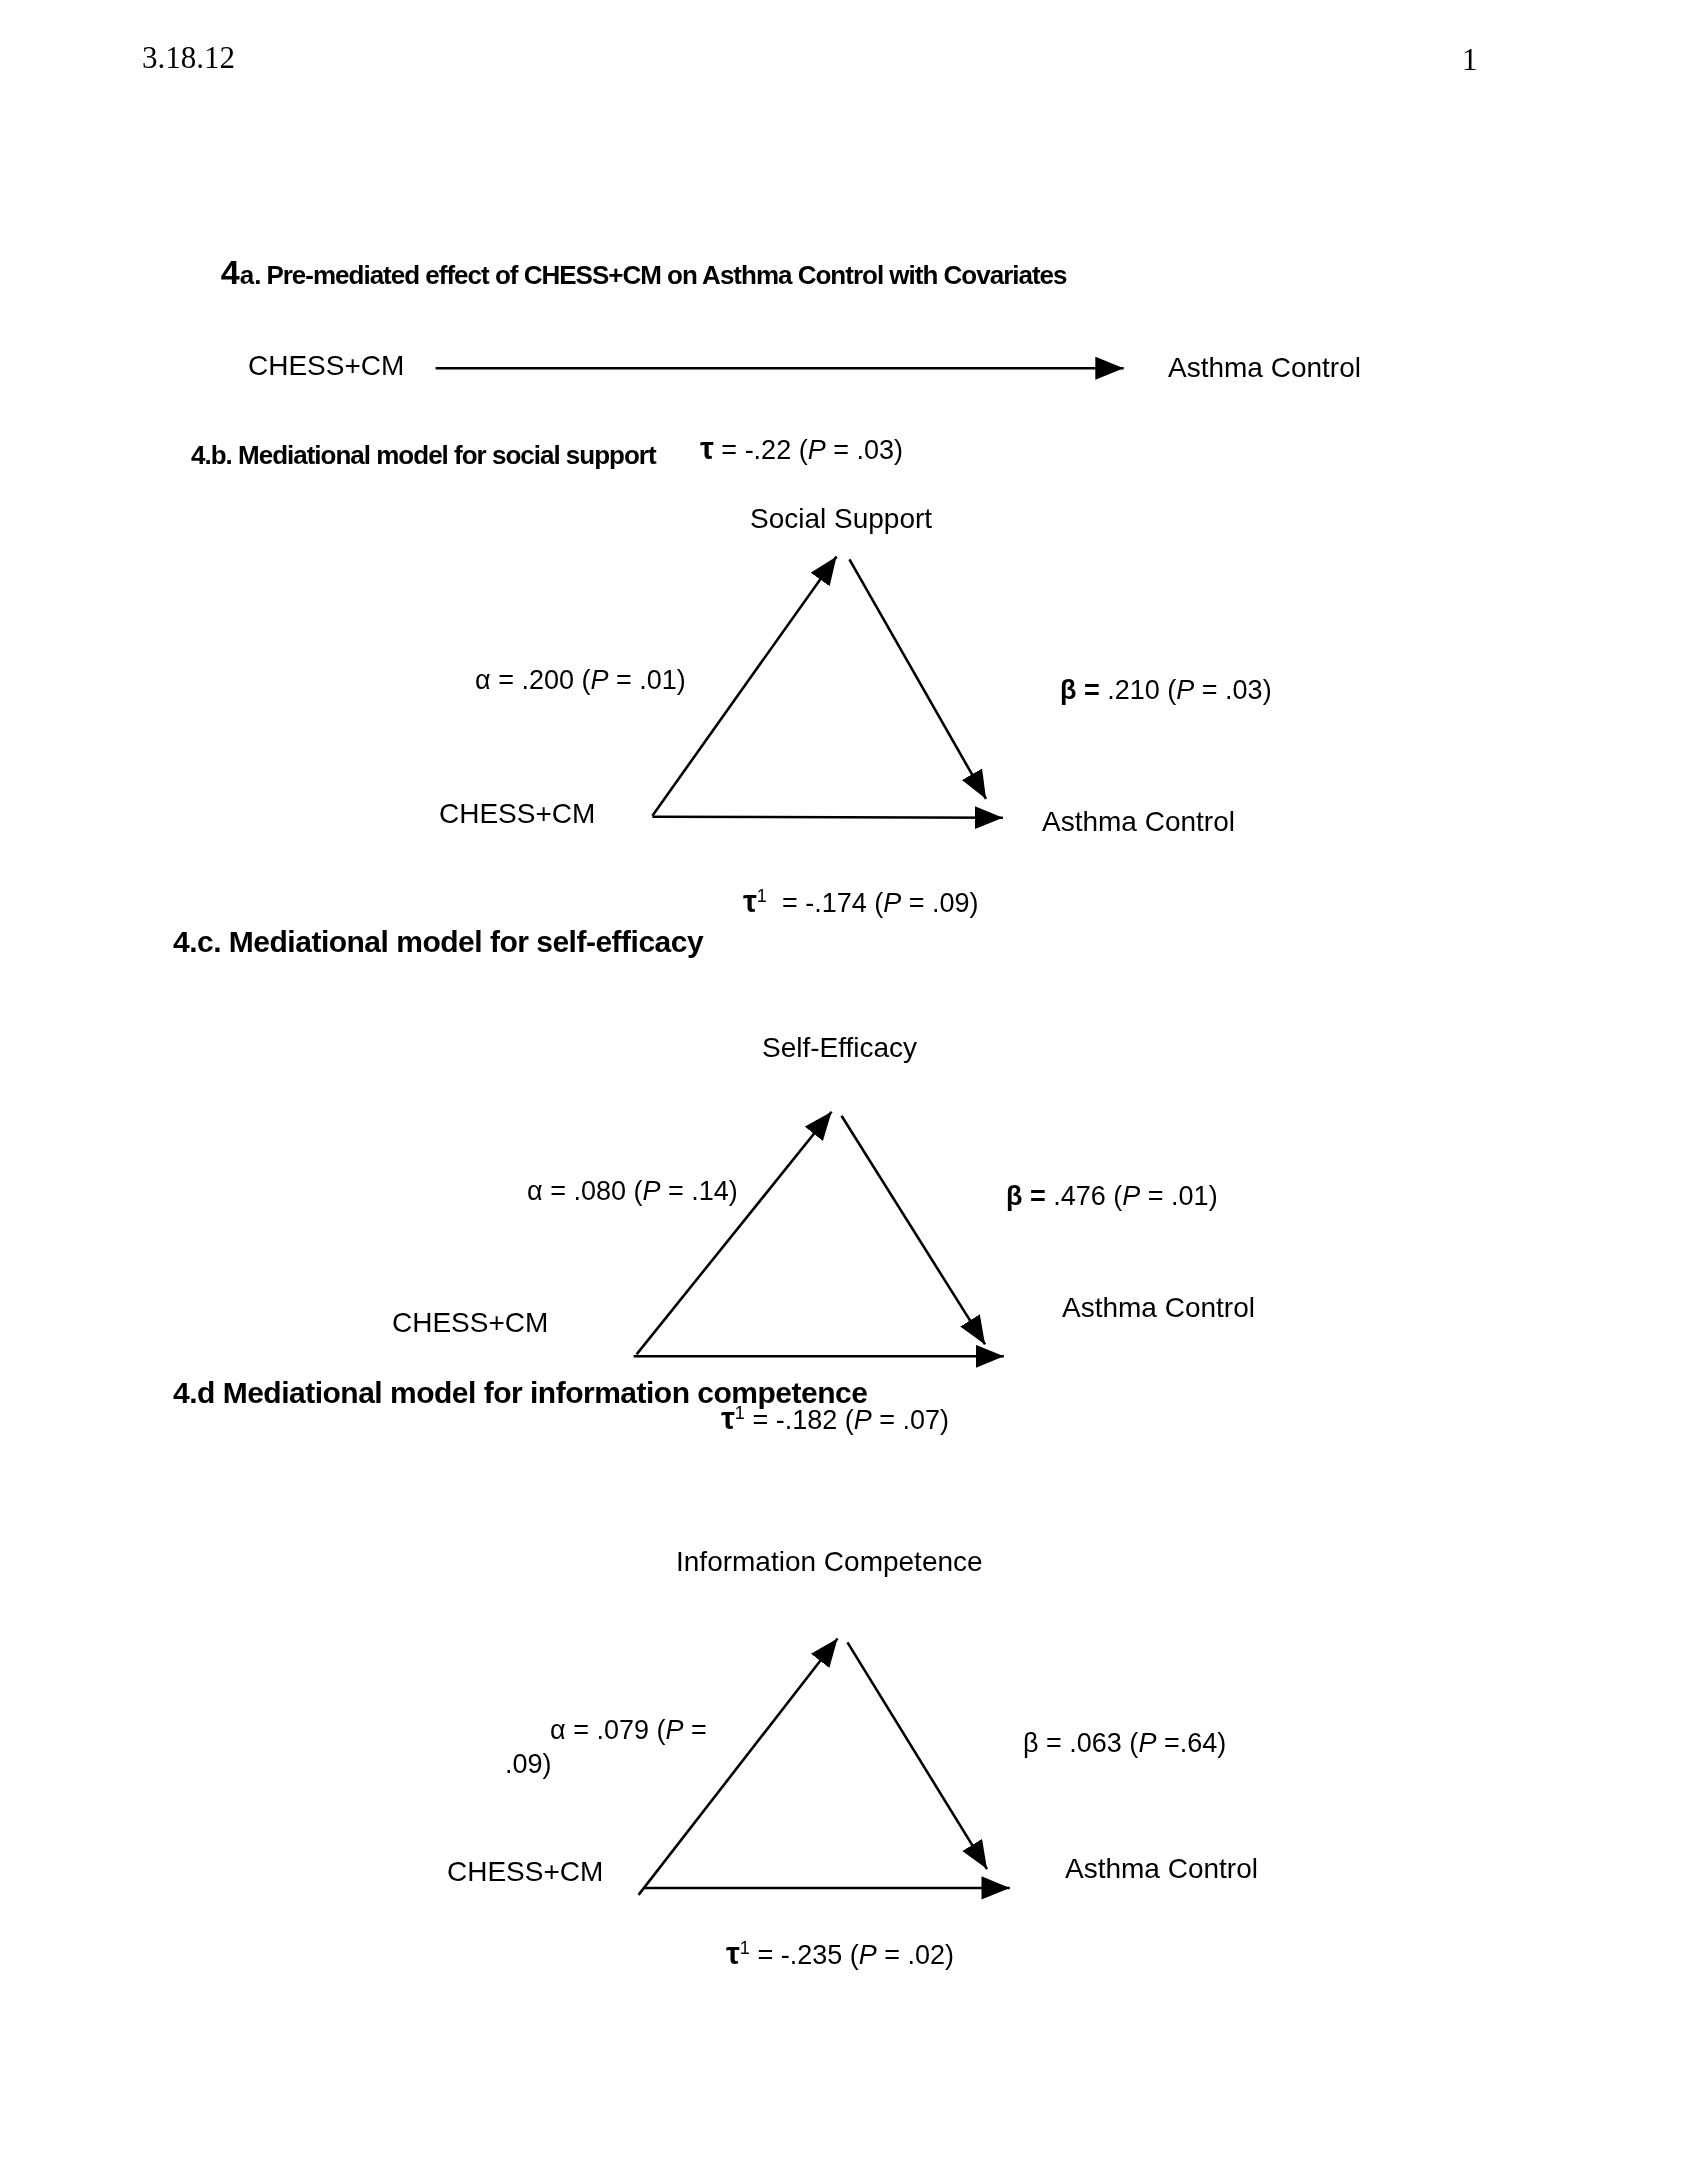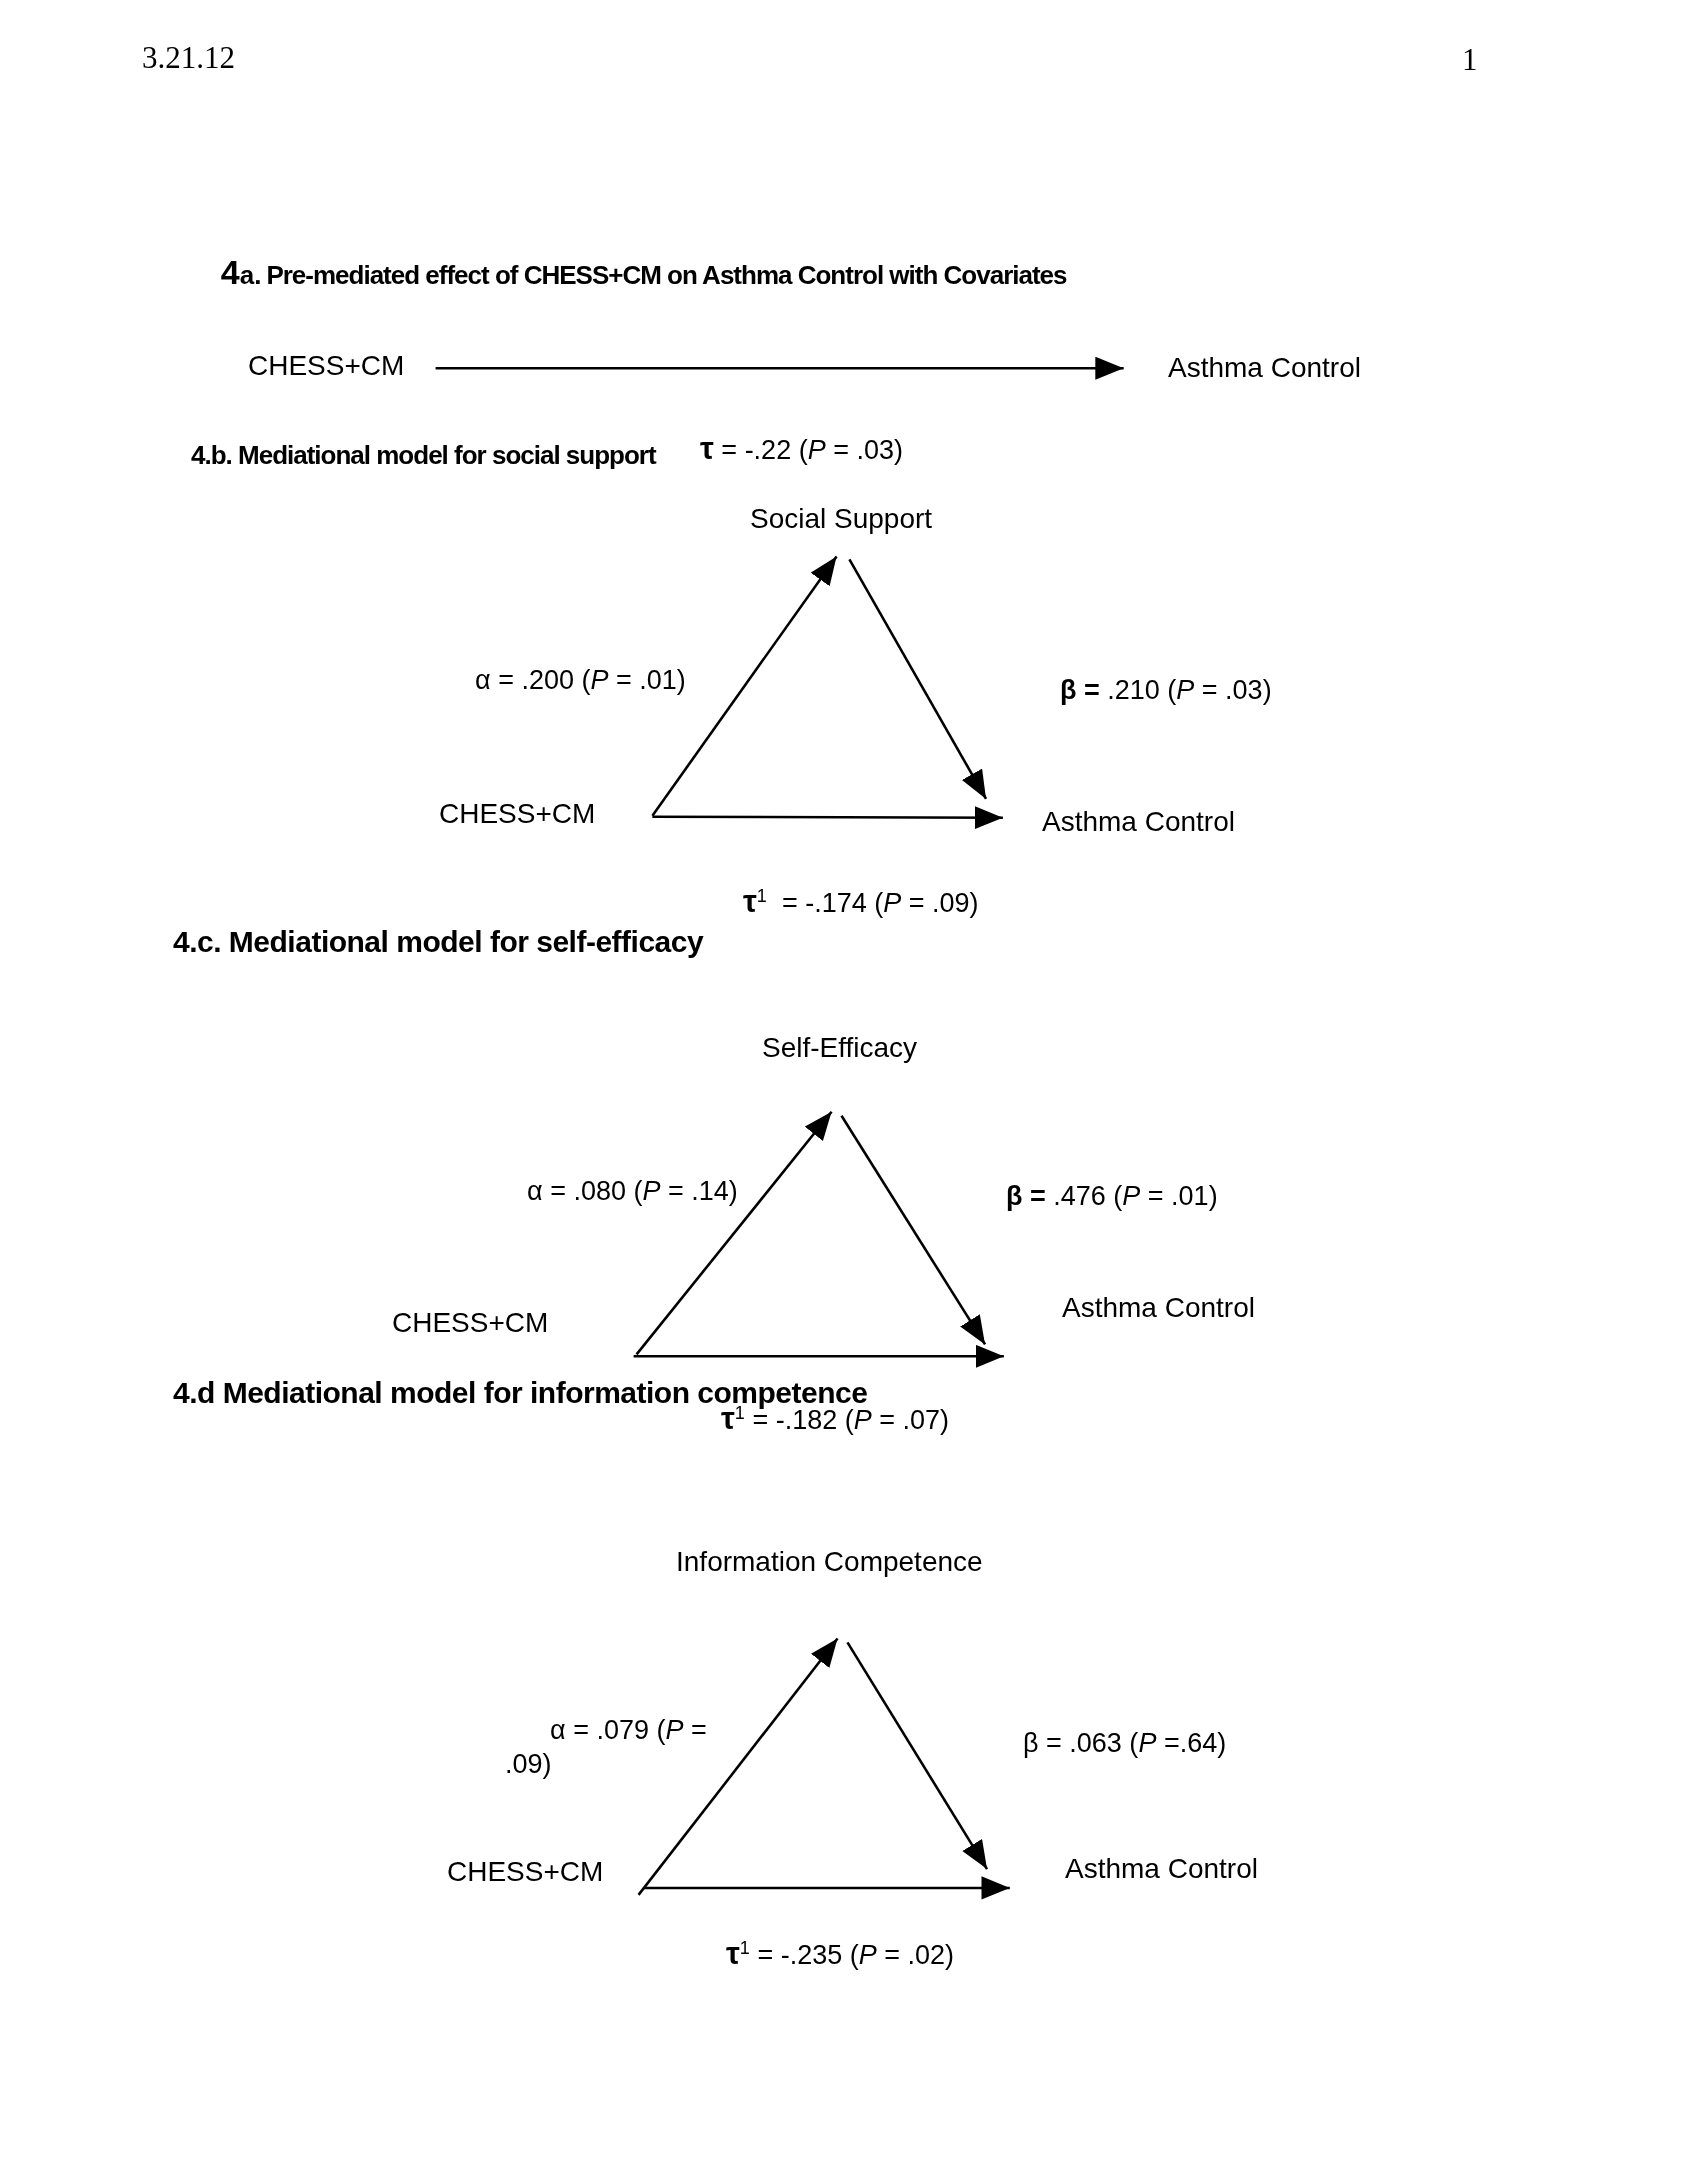--- a/index.html
+++ b/index.html
@@ -46,21 +46,21 @@
     left: 0; top: 0;
     pointer-events: none;
   }
   .arrows line { stroke: #000000; stroke-width: 2.6; }
 </style>
 </head>
 <body>
 
 <div class="page">
 
-  <div class="serif" style="left:142px; top:40px;">3.21.12</div>
+  <div class="serif" style="left:142px; top:40px;">3.18.12</div>
   <div class="serif" style="left:1462px; top:42px;">1</div>
 
   <svg class="arrows" width="1683" height="2178" viewBox="0 0 1700 2200">
     <defs>
       <marker id="arr" markerWidth="11.5" markerHeight="9.5" refX="11" refY="4.5" orient="auto" markerUnits="strokeWidth">
         <path d="M0,0 L11,4.5 L0,9 Z" fill="#000000"></path>
       </marker>
     </defs>
 
     <line x1="440" y1="372" x2="1135" y2="372" marker-end="url(#arr)"></line>

